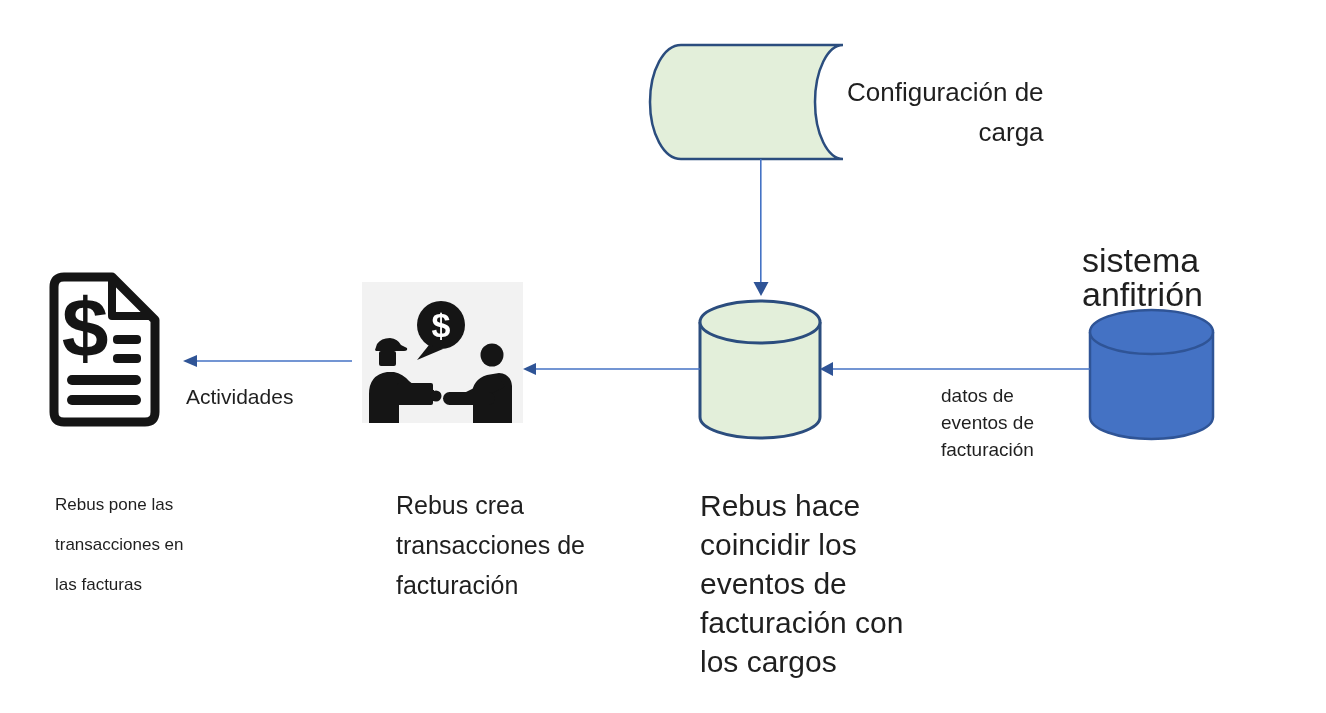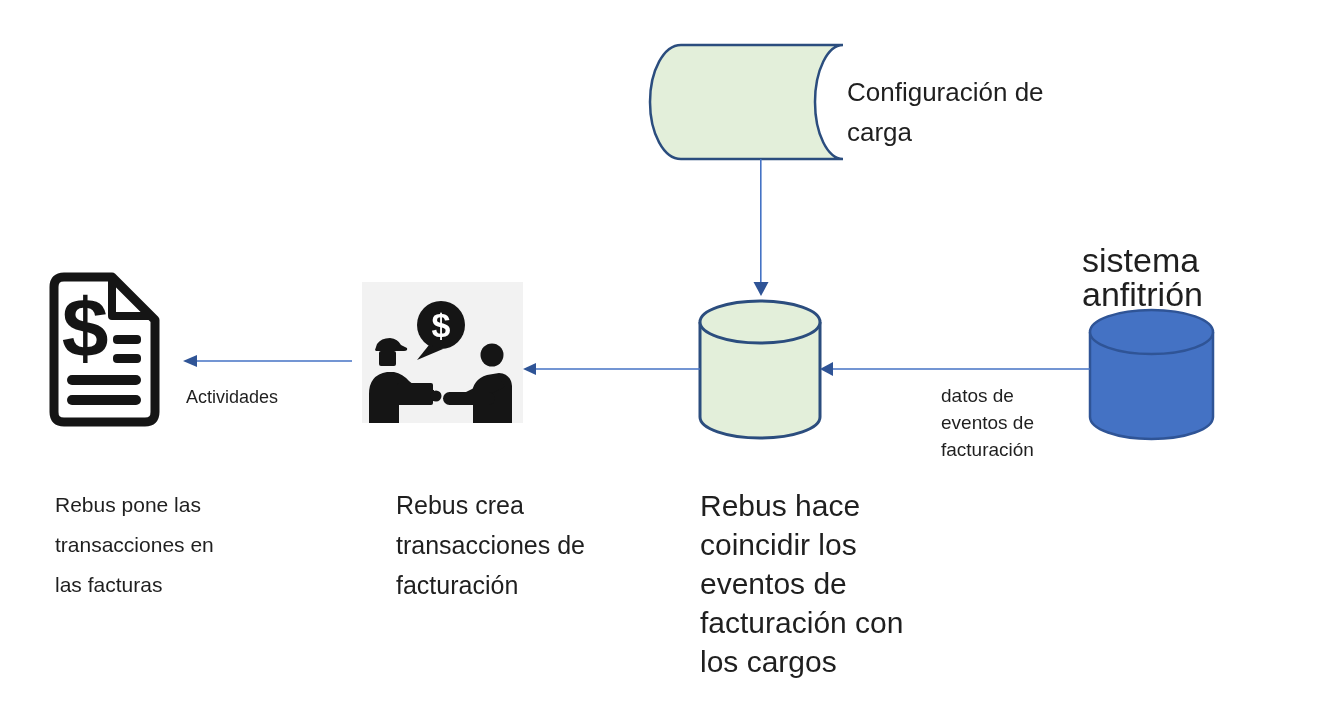--- a/index.html
+++ b/index.html
@@ -3,25 +3,25 @@
 <meta charset="utf-8">
 <style>
   html,body { margin:0; padding:0; background:#ffffff; }
   .canvas {
     position:relative; width:1326px; height:713px; background:#ffffff;
     font-family:"Liberation Sans","DejaVu Sans",sans-serif; color:#1f1f1f;
     overflow:hidden;
   }
   .layer { position:absolute; left:0; top:0; width:1326px; height:713px; }
   .txt { position:absolute; white-space:pre-line; color:#1f1f1f; }
-  .t-config { left:847px; top:72px;  font-size:26px; line-height:40px; }
+  .t-config { left:847px; top:72px;  font-size:26px; line-height:40px;text-align:right; }
   .t-host   { left:1082px; top:243px; font-size:34px; line-height:34px; }
   .t-datos  { left:941px; top:382px; font-size:19px; line-height:27px; }
-  .t-activ  { left:186px; top:386px; font-size:18px; line-height:22px; }
-  .cap-invoices     { left:55px;  top:485px; font-size:21px; line-height:40px; }
+  .t-activ  { left:186px; top:386px; font-size:21px; line-height:22px; }
+  .cap-invoices     { left:55px;  top:485px; font-size:17px; line-height:40px; }
   .cap-transactions { left:396px; top:485px; font-size:25px; line-height:40px; }
   .cap-matching     { left:700px; top:486px; font-size:30px; line-height:39px; }
 
   .shape-green { fill:#e3efda; stroke:#2b4d7e; }
   .cyl-blue    { fill:#4472c4; stroke:#2f5496; }
   .conn        { stroke:#4472c4; stroke-width:1.6; fill:none; }
   .head        { fill:#2f5496; stroke:none; }
   .ink         { fill:#151515; }
   .bubble-dollar { font-family:"Liberation Sans","DejaVu Sans",sans-serif; font-weight:bold; font-size:34px; fill:#ffffff; }
   .doc-dollar    { font-family:"Liberation Sans","DejaVu Sans",sans-serif; font-weight:bold; font-size:84px; fill:#151515; }

